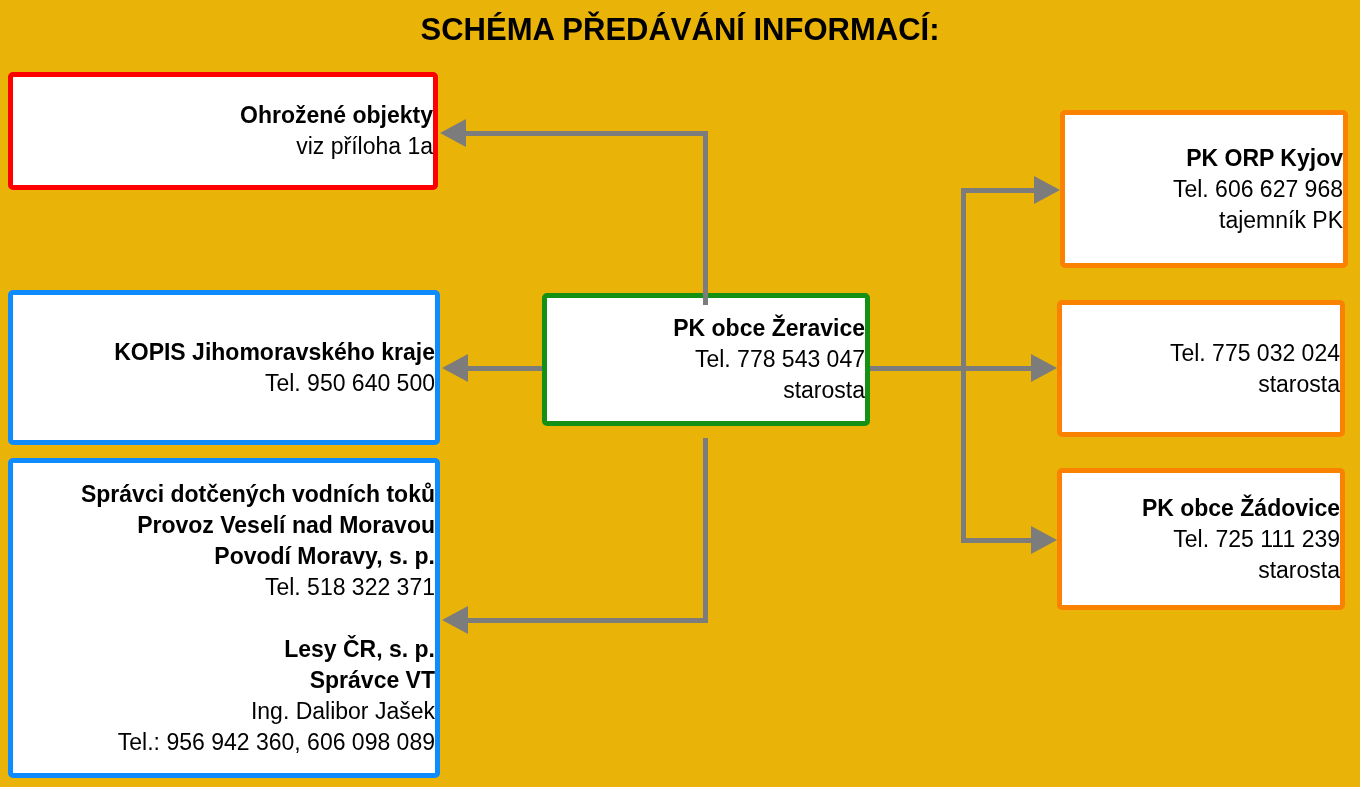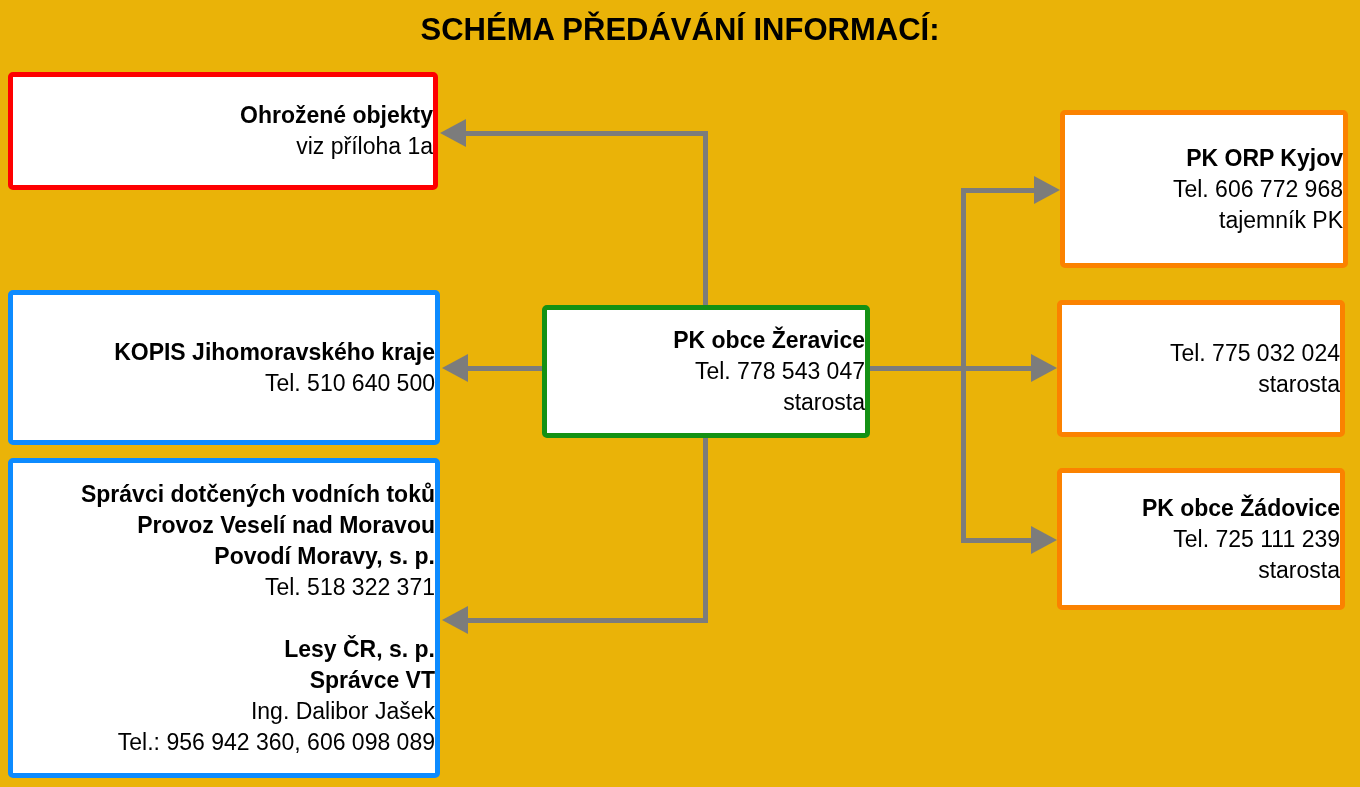--- a/index.html
+++ b/index.html
@@ -61,44 +61,44 @@
 
   <div class="title">SCHÉMA PŘEDÁVÁNÍ INFORMACÍ:</div>
 
   <div class="node" style="left: 8px; top: 72px; width: 430px; height: 118px; border-color: rgb(254, 0, 0);">
     <div class="line b">Ohrožené objekty</div>
     <div class="line">viz příloha 1a</div>
   </div>
 
   <div class="node" style="left: 8px; top: 290px; width: 432px; height: 155px; border-color: rgb(13, 139, 255);">
     <div class="line b">KOPIS Jihomoravského kraje</div>
-    <div class="line">Tel. 510 640 500</div>
+    <div class="line">Tel. 950 640 500</div>
   </div>
 
   <div class="node" style="left: 8px; top: 458px; width: 432px; height: 320px; border-color: rgb(13, 139, 255);">
     <div class="line b">Správci dotčených vodních toků</div>
     <div class="line b">Provoz Veselí nad Moravou</div>
     <div class="line b">Povodí Moravy, s. p.</div>
     <div class="line">Tel. 518 322 371</div>
     <div class="line"></div>
     <div class="line b">Lesy ČR, s. p.</div>
     <div class="line b">Správce VT</div>
     <div class="line">Ing. Dalibor Jašek</div>
     <div class="line">Tel.: 956 942 360, 606 098 089</div>
   </div>
 
-  <div class="node" style="left: 542px; top: 305px; width: 328px; height: 133px; border-color: rgb(20, 145, 20);">
+  <div class="node" style="left: 542px; top: 293px; width: 328px; height: 133px; border-color: rgb(20, 145, 20);">
     <div class="line b">PK obce Žeravice</div>
     <div class="line">Tel. 778 543 047</div>
     <div class="line">starosta</div>
   </div>
 
   <div class="node" style="left: 1060px; top: 110px; width: 288px; height: 158px; border-color: rgb(251, 130, 0);">
     <div class="line b">PK ORP Kyjov</div>
-    <div class="line">Tel. 606 772 968</div>
+    <div class="line">Tel. 606 627 968</div>
     <div class="line">tajemník PK</div>
   </div>
 
   <div class="node" style="left: 1057px; top: 300px; width: 288px; height: 137px; border-color: rgb(251, 130, 0);">
     <div class="line">Tel. 775 032 024</div>
     <div class="line">starosta</div>
   </div>
 
   <div class="node" style="left: 1057px; top: 468px; width: 288px; height: 142px; border-color: rgb(251, 130, 0);">
     <div class="line b">PK obce Žádovice</div>

